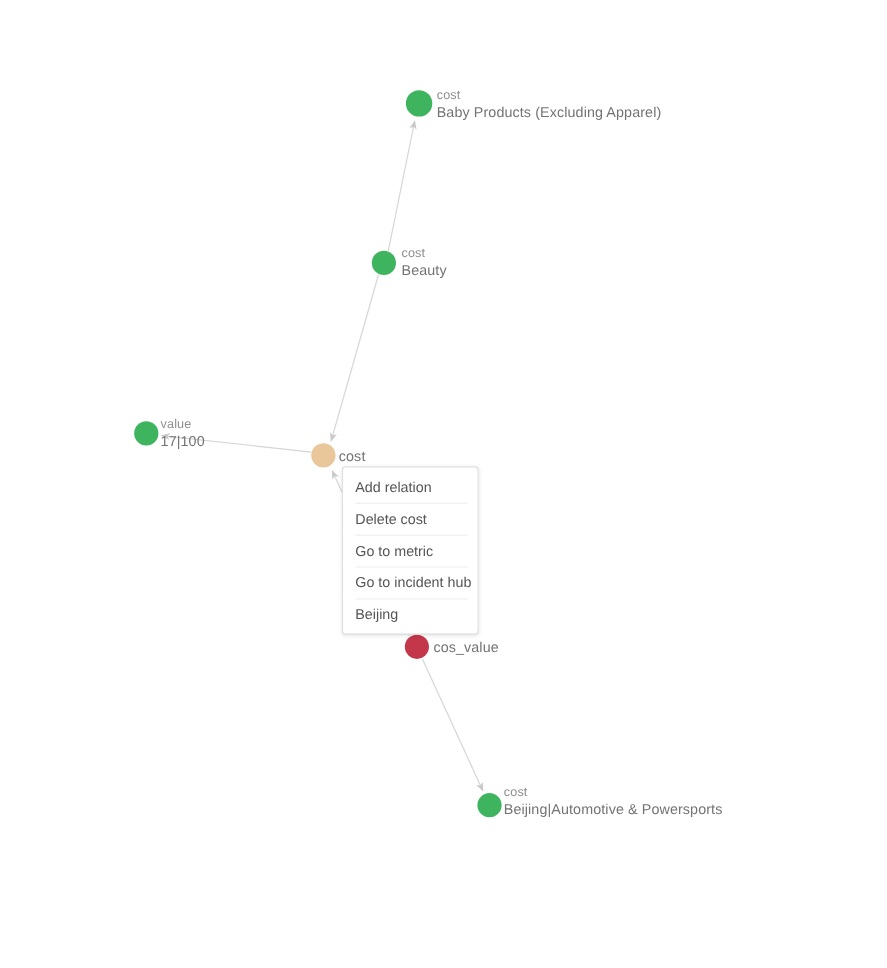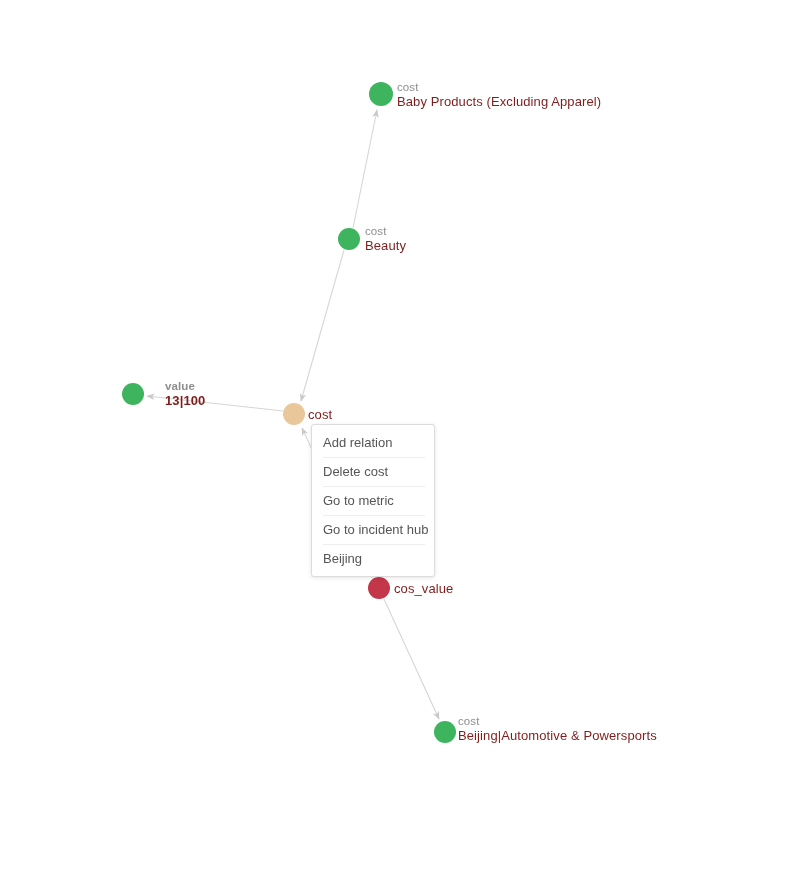--- a/index.html
+++ b/index.html
@@ -48,21 +48,21 @@
     letter-spacing: 0.1px;
   }
   .node-label .type {
     display: block;
     font-size: 11.5px;
     color: #8e8e8e;
   }
   .node-label .name {
     display: block;
     font-size: 13px;
-    color: #7f1d1d;
+    color: #737373;
     text-align: center;
   }
   .node-label.single .name {
     font-size: 13px;
   }
 
   
   #context-menu {
     position: absolute;
     left: 311px;
@@ -135,23 +135,23 @@
     <span class="name">Baby Products (Excluding Apparel)</span>
   </div>
 
   <div class="node" style="left:338px; top:228px; width:22px; height:22px; background:#3eb45e;"></div>
   <div class="node-label" style="left:365px; top:224px;">
     <span class="type">cost</span>
     <span class="name">Beauty</span>
   </div>
 
   <div class="node" style="left:122px; top:383px; width:22px; height:22px; background:#3eb45e;"></div>
-  <div class="node-label" style="left:165px; top:379px;font-weight:bold;">
+  <div class="node-label" style="left:146px; top:379px;">
     <span class="type">value</span>
-    <span class="name">13|100</span>
+    <span class="name">17|100</span>
   </div>
 
   <div class="node" style="left:283px; top:403px; width:22px; height:22px; background:#e9c79b;"></div>
   <div class="node-label single" style="left:308px; top:407px;">
     <span class="name">cost</span>
   </div>
 
   <div class="node" style="left:368px; top:577px; width:22px; height:22px; background:#c4364a;"></div>
   <div class="node-label single" style="left:394px; top:581px;">
     <span class="name">cos_value</span>

